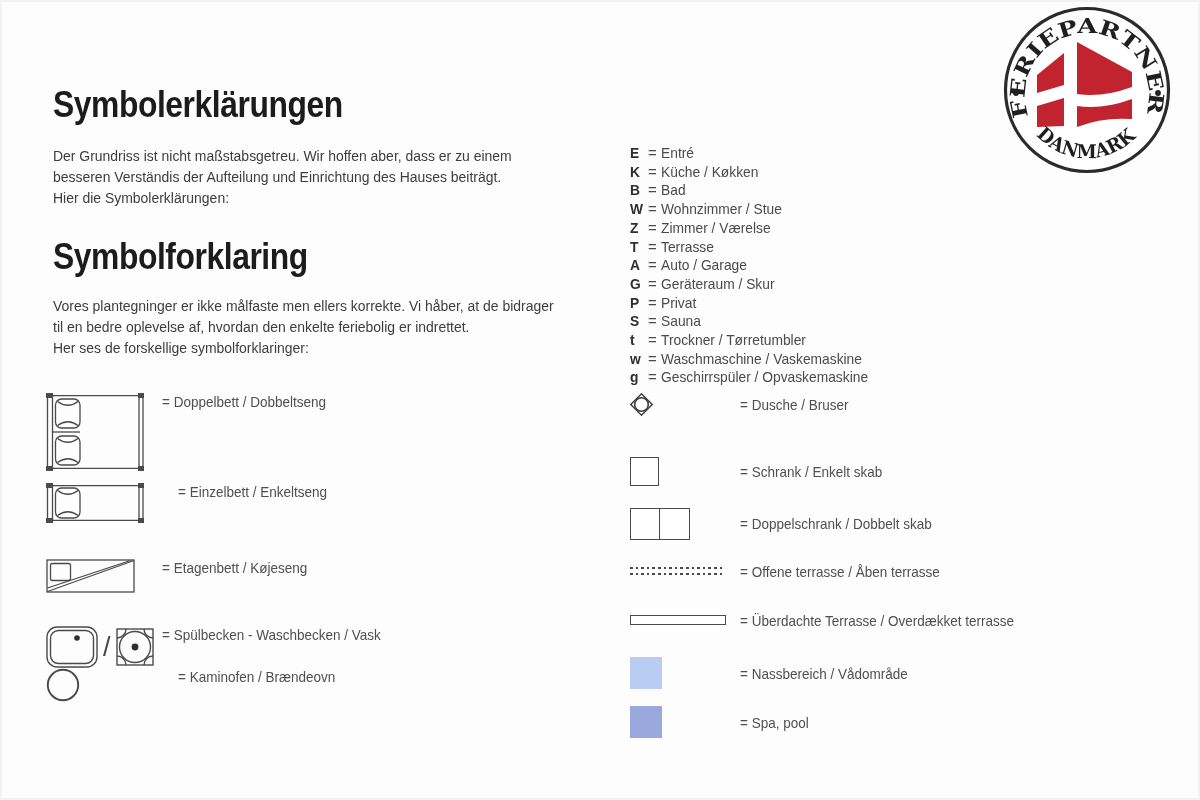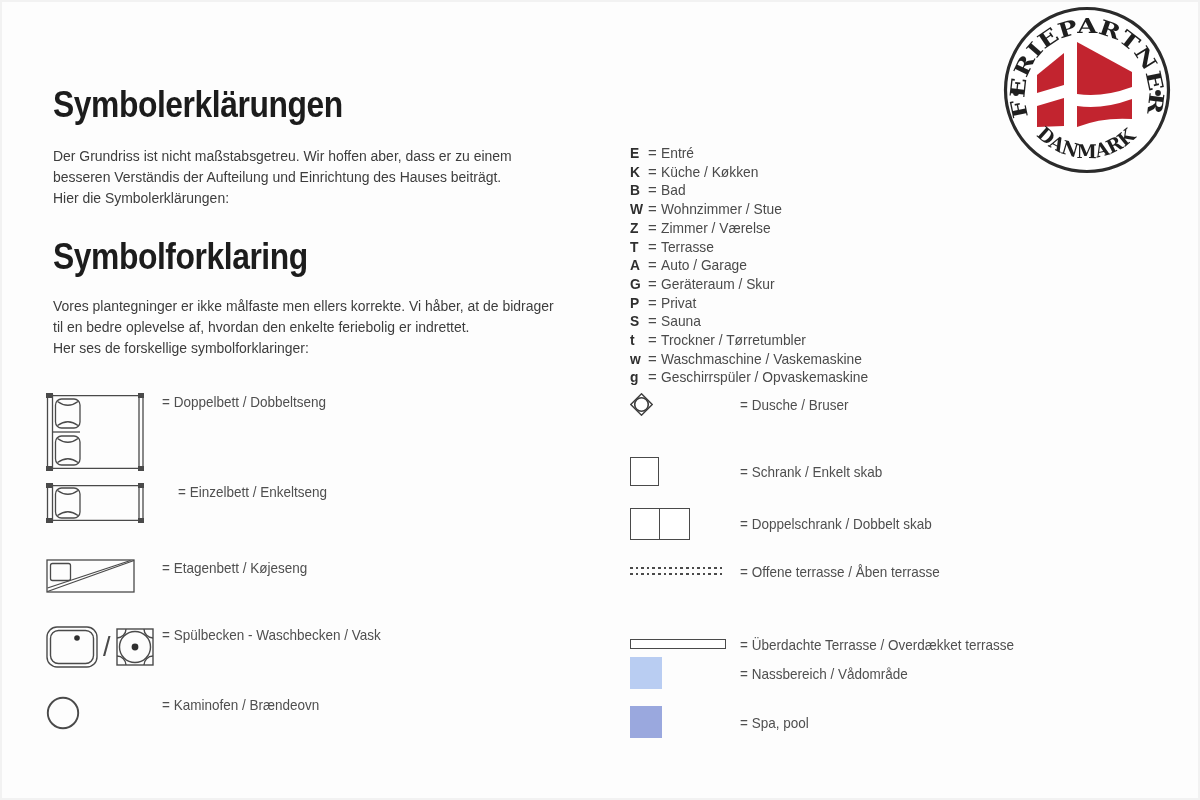--- a/index.html
+++ b/index.html
@@ -153,21 +153,21 @@
           <rect x="1" y="1" width="36" height="36"></rect>
           <circle cx="19" cy="19" r="15.5"></circle>
           <path d="M1 10 A 9 9 0 0 0 10 1 M28 1 A 9 9 0 0 0 37 10 M37 28 A 9 9 0 0 0 28 37 M10 37 A 9 9 0 0 0 1 28"></path>
         </g>
         <circle cx="19" cy="19" r="3.4" fill="#2f2f2f"></circle>
       </svg>
     </div>
     <span class="sym-label">= Spülbecken - Waschbecken / Vask</span>
   </div>
 
-  <div class="lrow" style="top:696px;height:34px;">
+  <div class="lrow" style="top:668px;height:34px;gap:16px;">
     <div class="iconbox">
       <svg width="34" height="34" viewBox="0 0 34 34">
         <circle cx="17" cy="17" r="15.2" fill="none" stroke="#4a4a4a" stroke-width="1.9"></circle>
       </svg>
     </div>
     <span class="sym-label">= Kaminofen / Brændeovn</span>
   </div>
 
   <div class="codes">
     <div class="code-row">
@@ -267,21 +267,21 @@
   <div class="rrow" style="top:565px;height:12px;">
     <div class="iconbox">
       <div class="dotline">
         <div class="dots"></div>
           <div class="dots"></div>
       </div>
     </div>
     <span class="sym-label">= Offene terrasse / Åben terrasse</span>
   </div>
 
-  <div class="rrow" style="top:638px;height:12px;justify-content:flex-end;">
+  <div class="rrow" style="top:614px;height:12px;justify-content:flex-end;">
     <div class="iconbox">
       <div class="thinrect"></div>
     </div>
     <span class="sym-label">= Überdachte Terrasse / Overdækket terrasse</span>
   </div>
 
   <div class="rrow" style="top:657px;height:32px;">
     <div class="iconbox">
       <div class="swatch" style="background: rgb(185, 205, 242);"></div>
     </div>

